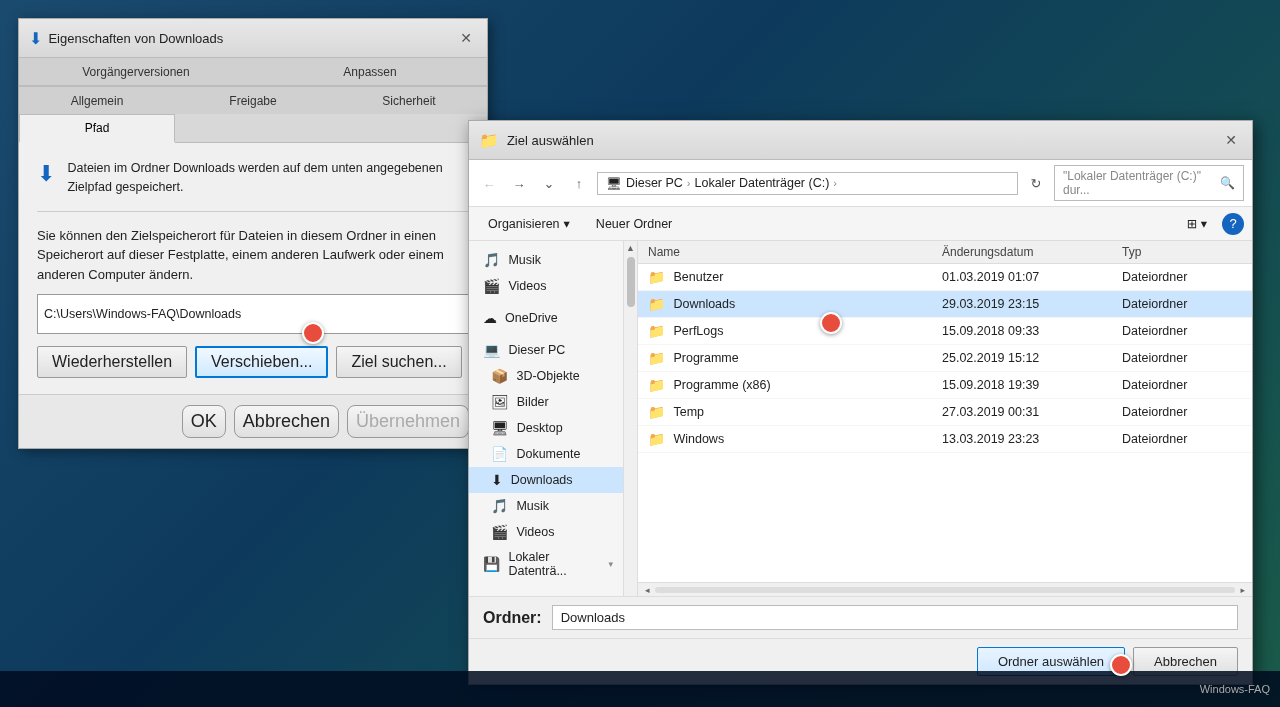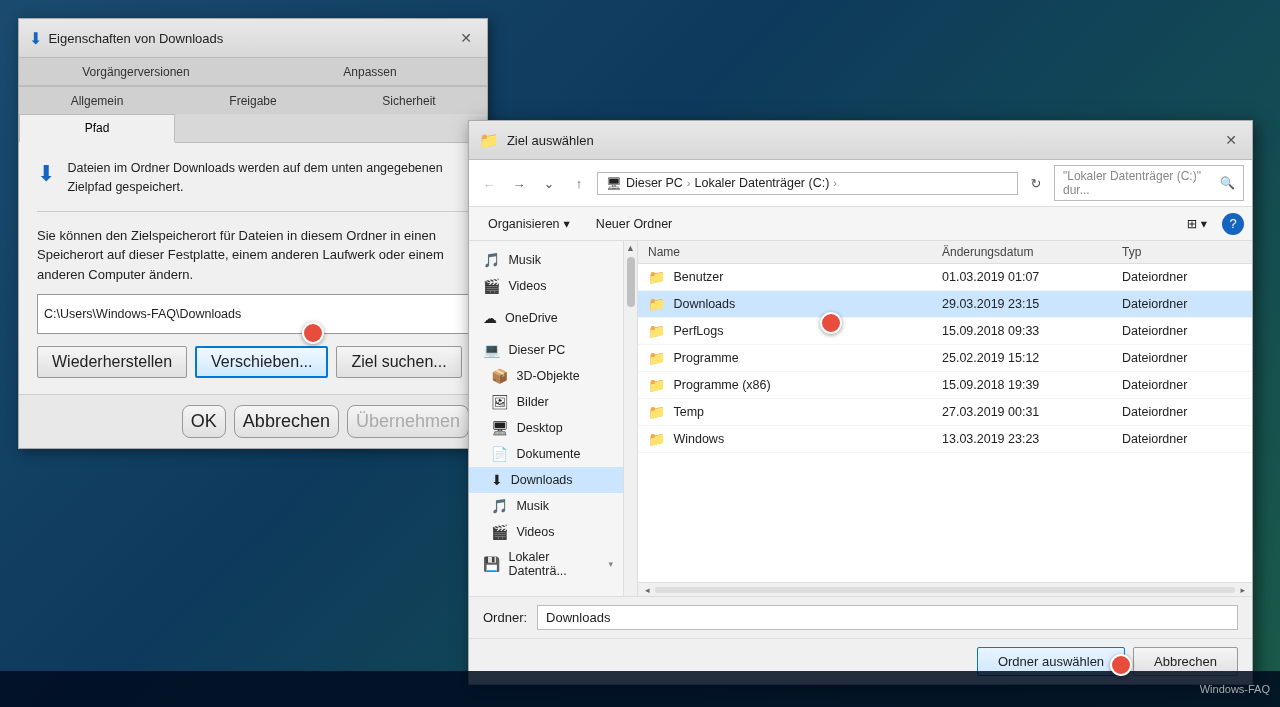--- a/index.html
+++ b/index.html
@@ -373,22 +373,23 @@
 
     .folder-footer {
       background: #f0f0f0;
       border-top: 1px solid #ddd;
       padding: 8px 14px;
       display: flex;
       align-items: center;
       gap: 10px;
     }
     .folder-label {
-      font-size: 13px;
-      color: #222;
+      font-size: 16px;
+      color: #222;
+      font-weight: bold;
     }
     .folder-input {
       flex: 1;
       padding: 4px 8px;
       border: 1px solid #bbb;
       background: white;
       font-size: 13px;
       color: #222;
     }
 

